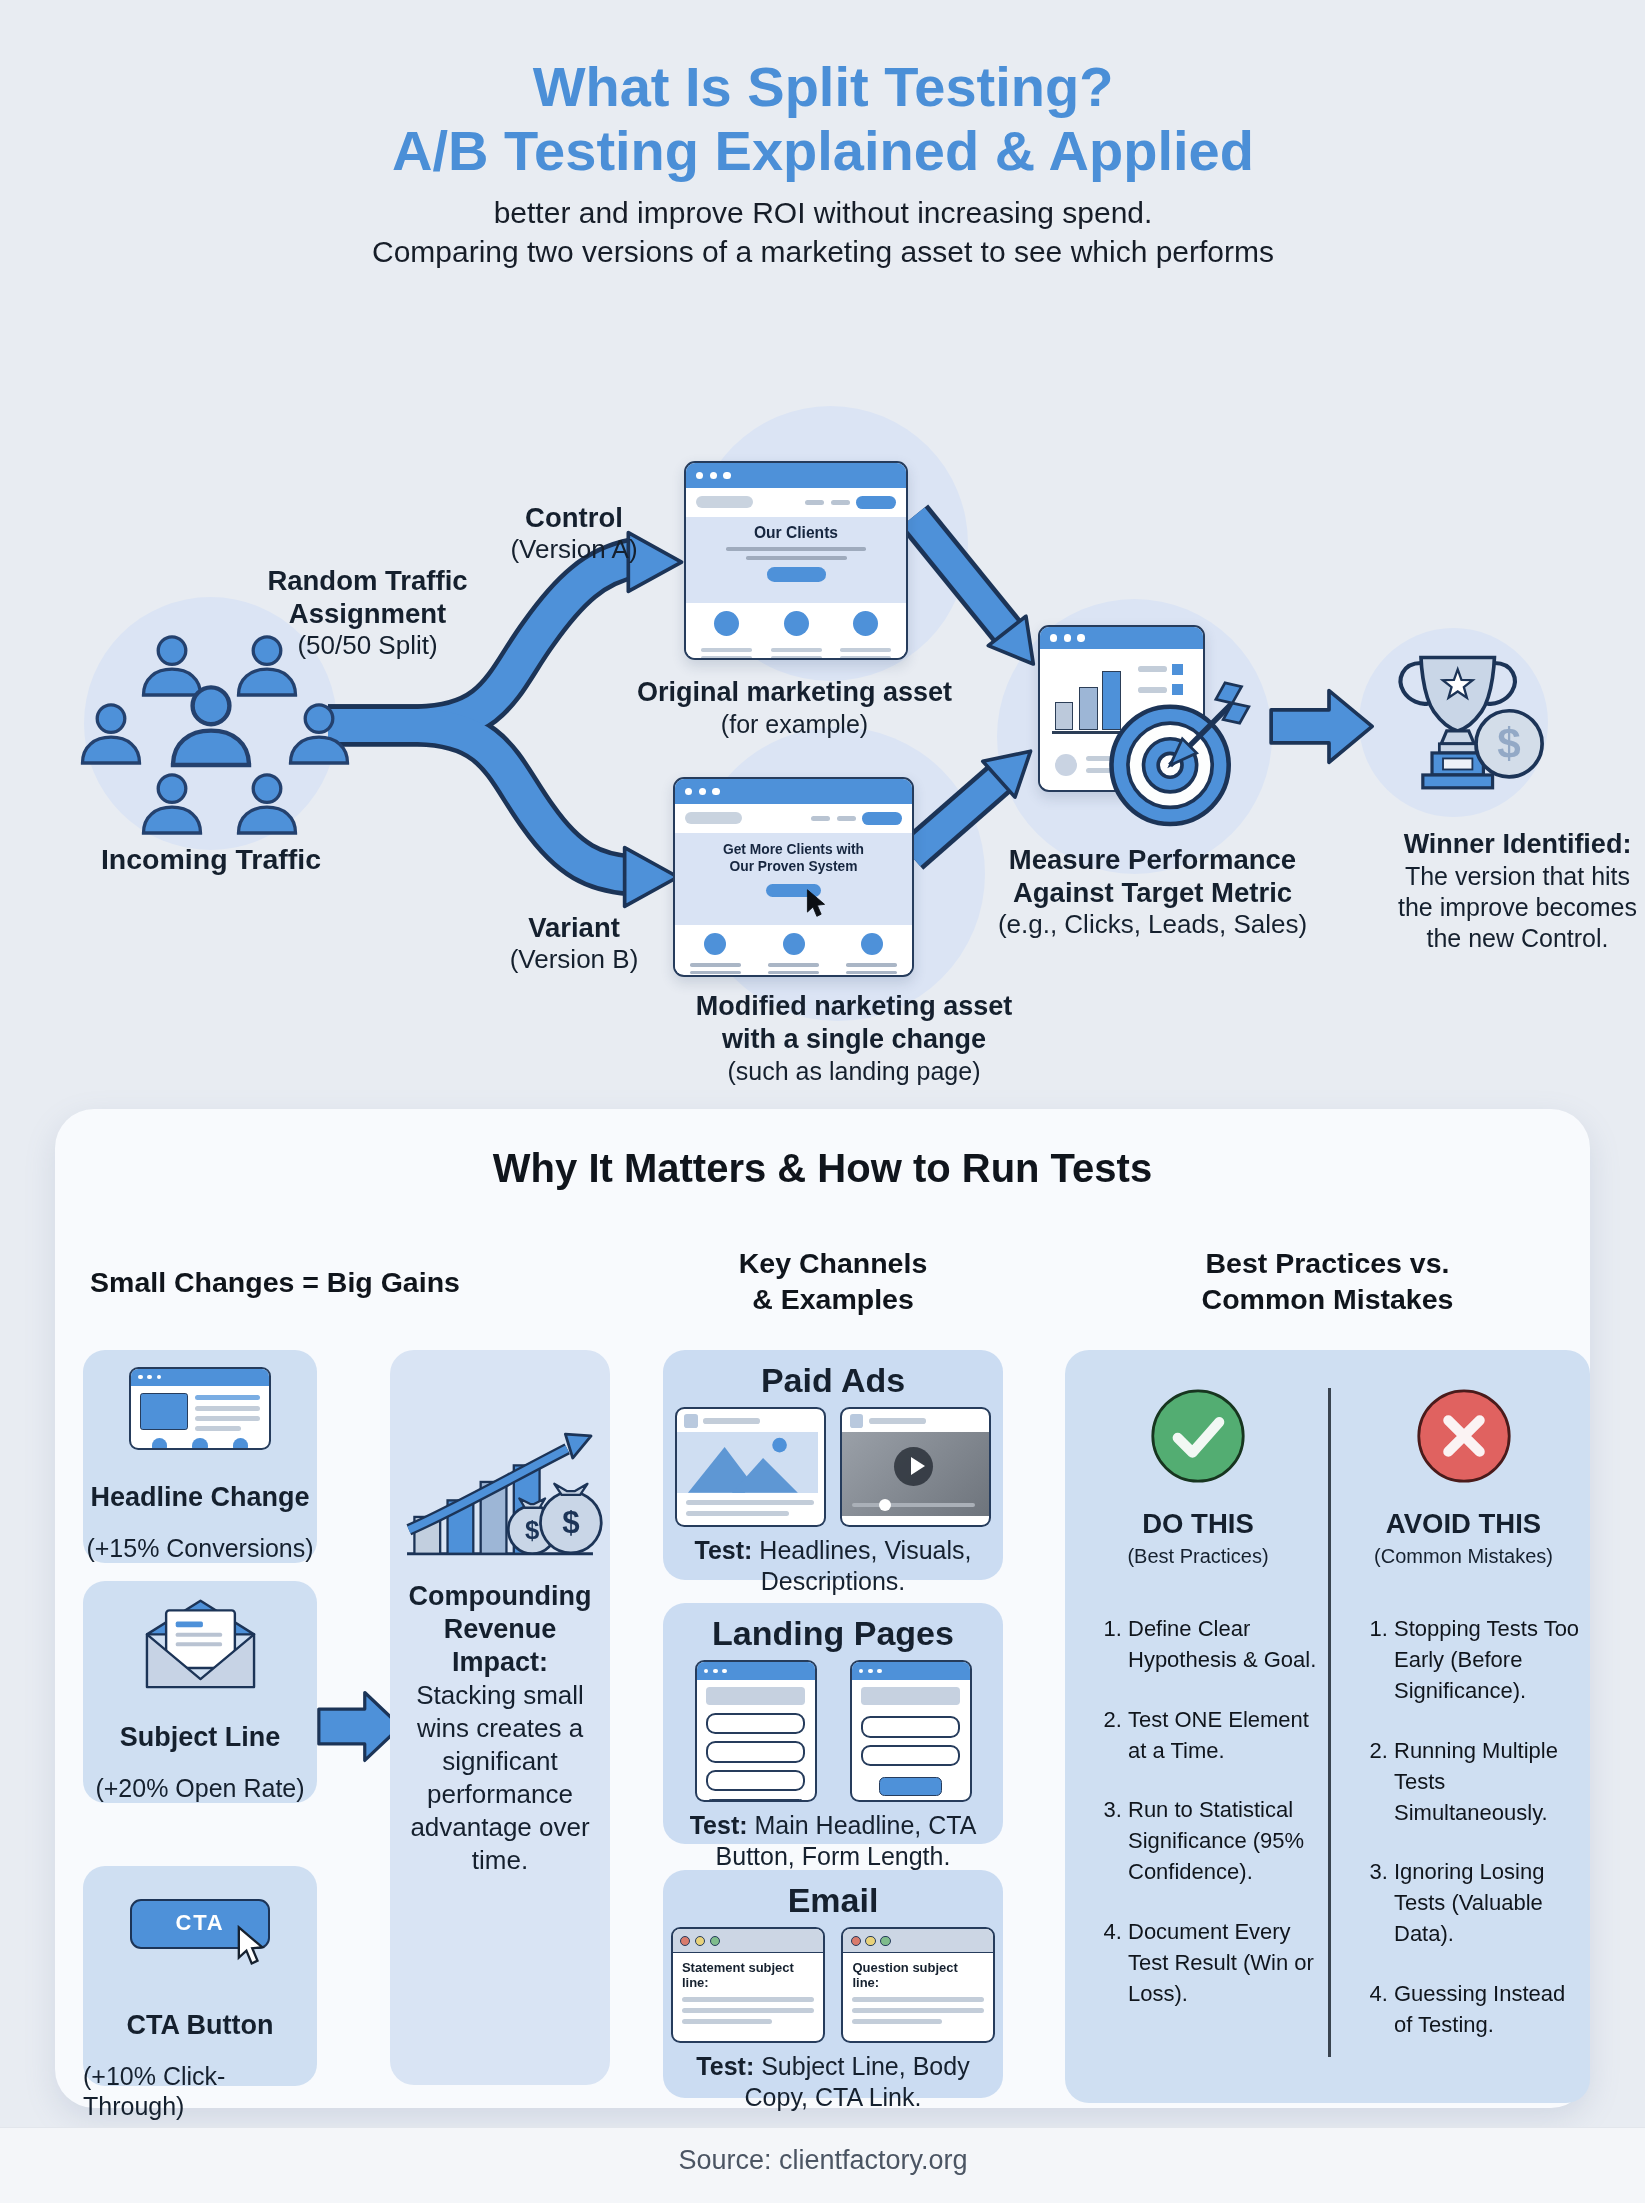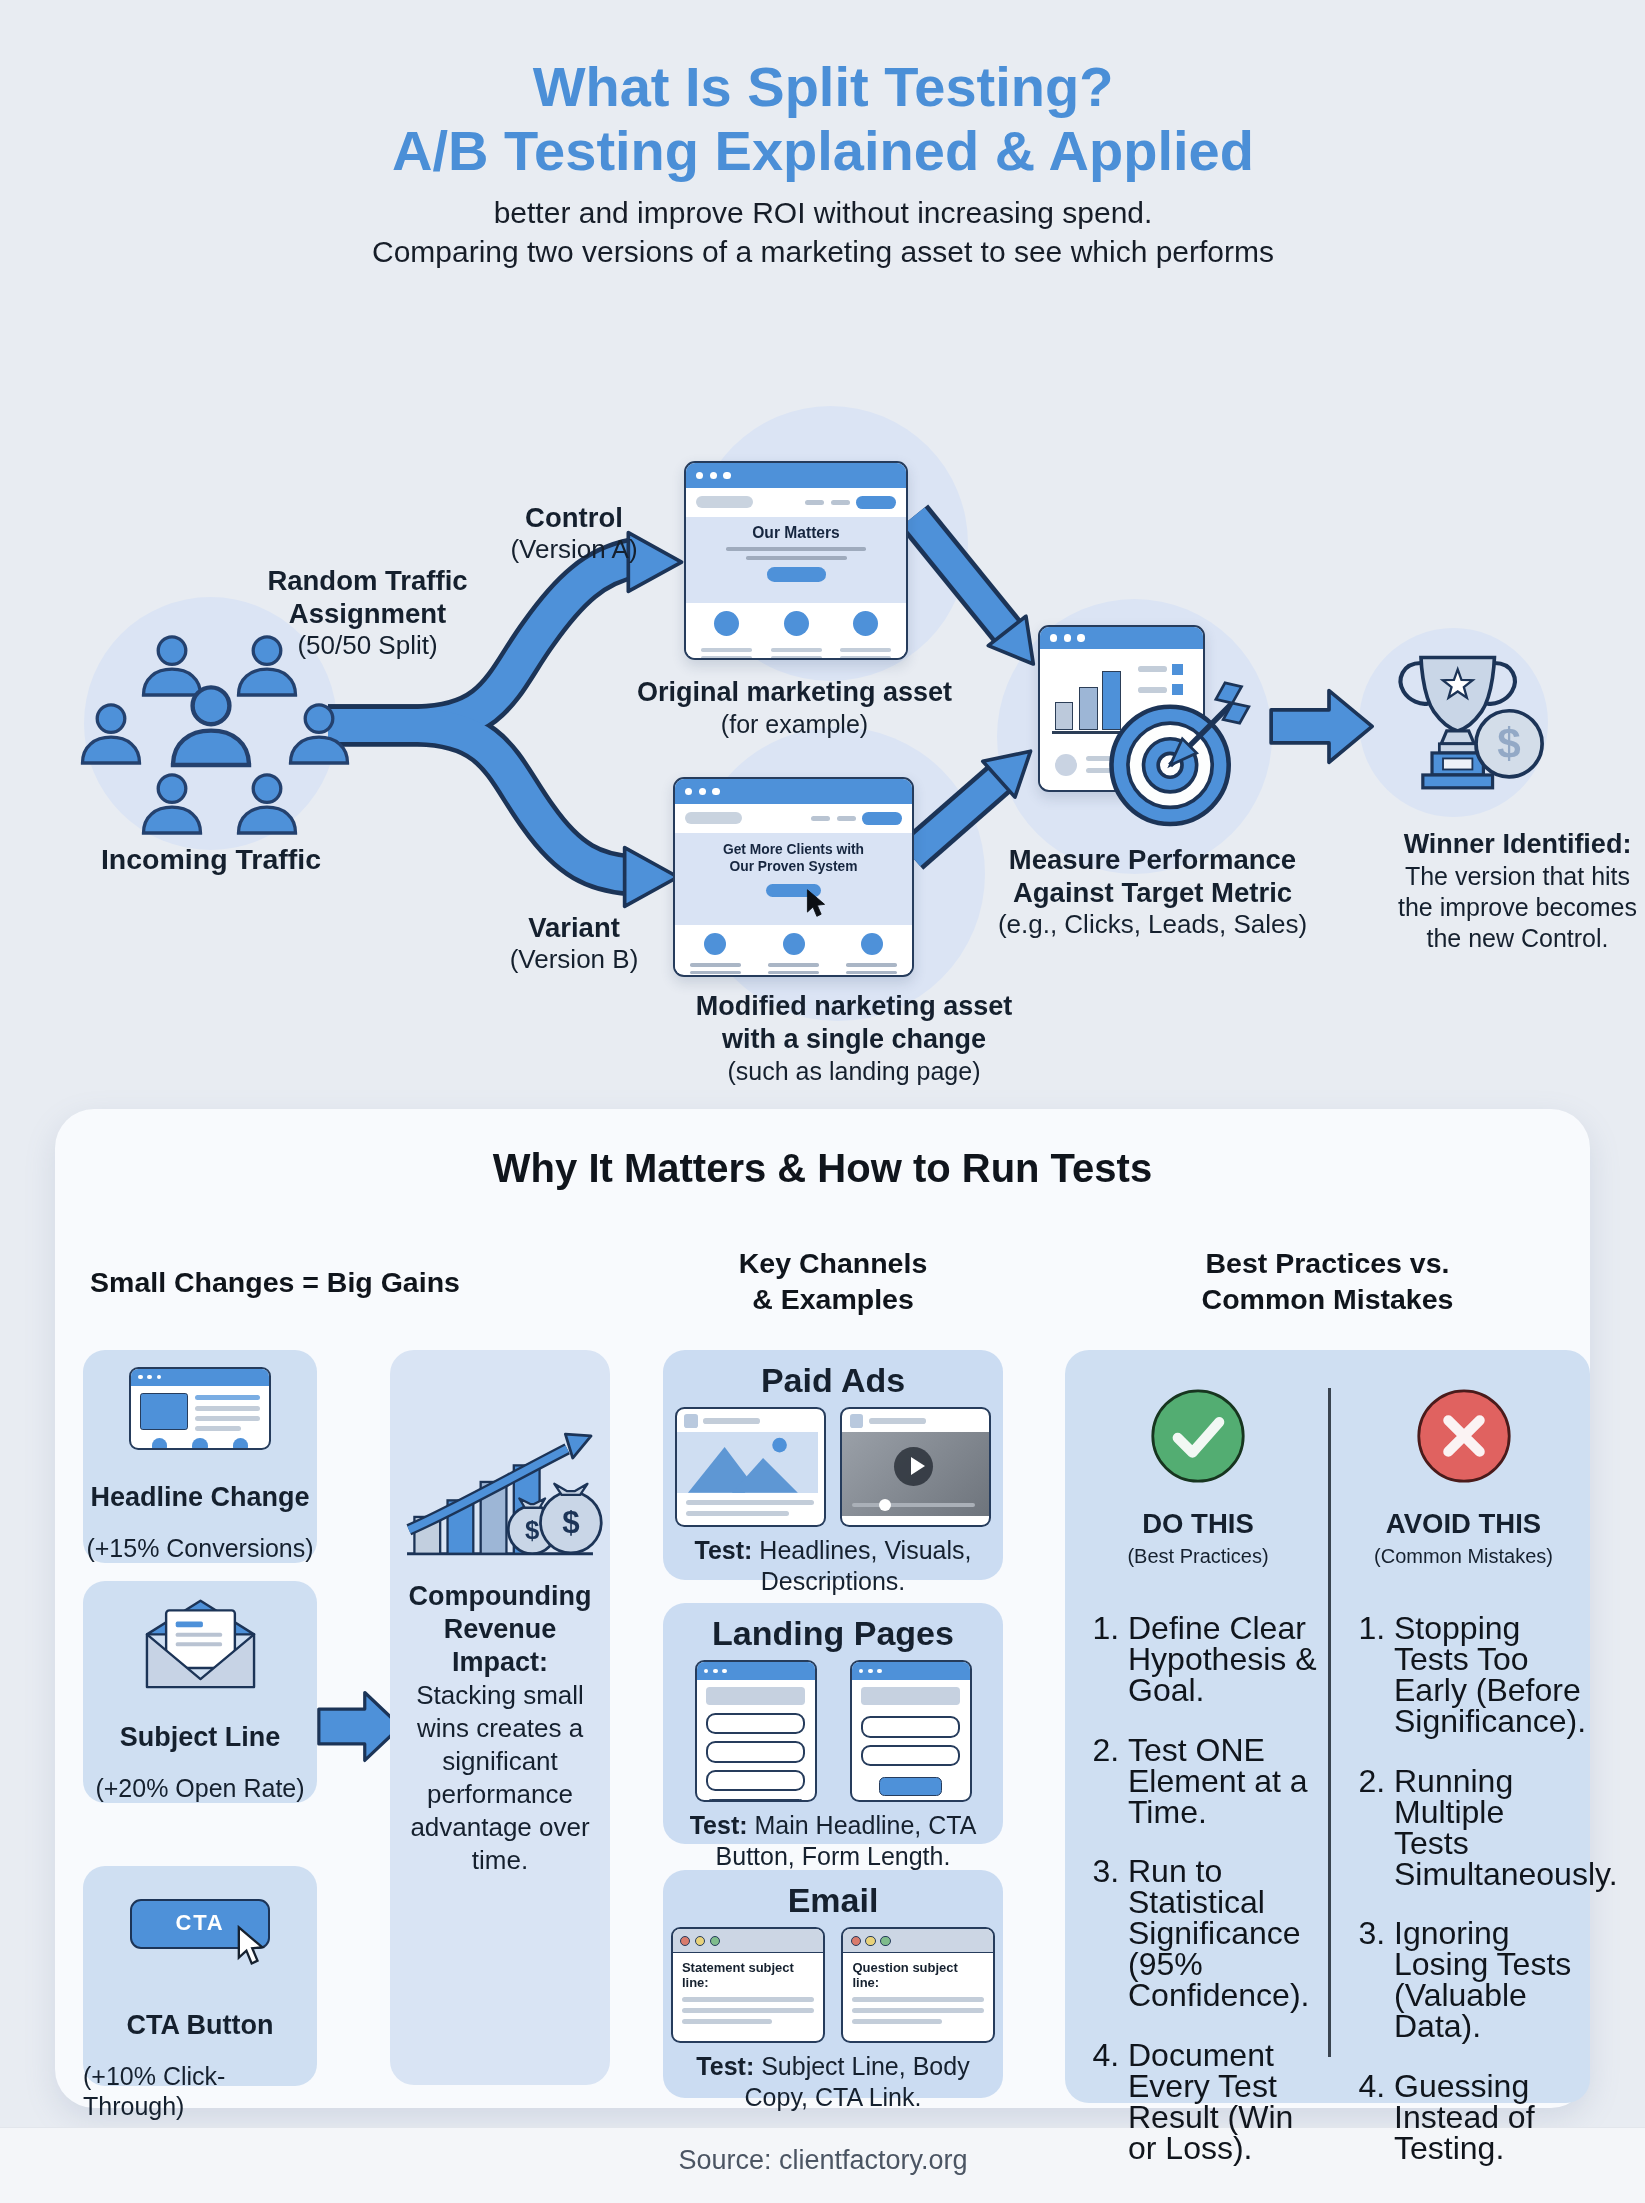--- a/index.html
+++ b/index.html
@@ -57,21 +57,21 @@
   .impact .b{font-size:26px;line-height:33px;margin:0 13px;}
 
   .ccard{position:absolute;left:663px;width:340px;background:#cbdcf2;border-radius:22px;text-align:center;z-index:2;}
   .ctitle{font-weight:700;font-size:34px;margin-top:11px;}
   .ctest{font-size:25px;line-height:31px;margin-top:7.3px;}
 
   .bp{position:absolute;left:1065px;top:1350px;width:525px;height:753px;background:#cfdff2;border-radius:24px;z-index:2;}
   .vdiv{position:absolute;width:2.8px;background:#3a4450;z-index:3;}
   .bph{position:absolute;text-align:center;font-weight:700;font-size:27.5px;z-index:3;}
   .bps{position:absolute;text-align:center;font-size:20px;z-index:3;}
-  .plist{margin:0;padding-left:33px;font-size:32px;line-height:31px;color:#10151c;}
+  .plist{margin:0;padding-left:33px;font-size:22px;line-height:31px;color:#10151c;}
   .plist li{margin-bottom:28.5px;}
 
   .minib{width:138px;height:110px;background:#fff;border:2.8px solid #263c5c;border-radius:9.2px;overflow:hidden;margin-top:16.5px;}
   .mtbar{height:17.4px;background:#4e91d9;display:flex;align-items:center;gap:4.6px;padding-left:7.3px;}
   .mdot{width:4.6px;height:4.6px;border-radius:50%;background:#fff;}
 
   .lp{width:118px;height:138px;background:#fff;border:2.8px solid #263c5c;border-radius:9.2px;overflow:hidden;}
   .lpin{height:17.4px;border:2.3px solid #263c5c;border-radius:9.2px;background:#fff;margin:7.3px 9.2px 0;}
   .em{width:150px;height:112px;background:#fff;border:2.8px solid #263c5c;border-radius:9.2px;overflow:hidden;text-align:left;}
   .embar{height:23px;background:#ccd6e4;border-bottom:1.8px solid #263c5c;display:flex;align-items:center;gap:4.6px;padding-left:7.3px;}
@@ -172,21 +172,21 @@
         <span class="tdot"></span>
       </div>
     <div class="bnav">
       <span class="pillg"></span>
         <span class="spacer"></span>
       <span class="ndash"></span>
         <span class="ndash"></span>
       <span class="pillb"></span>
     </div>
     <div class="hero" style="height:79px;padding-top:7.3px">
-      <div class="htitle" style="font-size:15.6px">Our Matters</div>
+      <div class="htitle" style="font-size:15.6px">Our Clients</div>
       <div class="hline" style="width:140px"></div>
       <div class="hline" style="width:101px"></div>
       <div class="hbtn" style="width:59px;height:14.7px"></div>
     </div>
     <div class="feat">
       <div class="fcol">
           <div class="fcirc"></div>
           <div class="fline"></div>
           <div class="fline"></div>
         </div>

